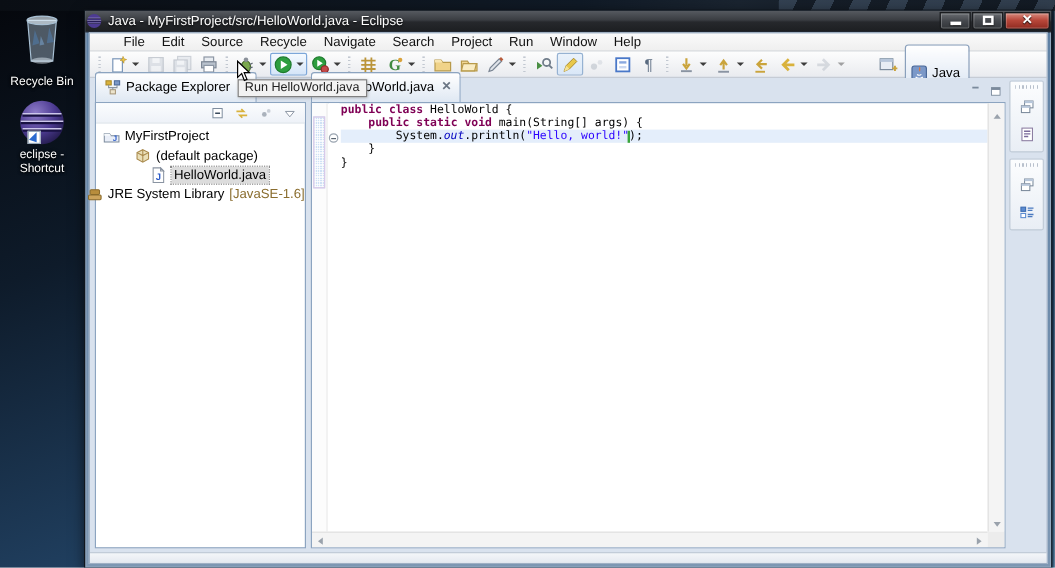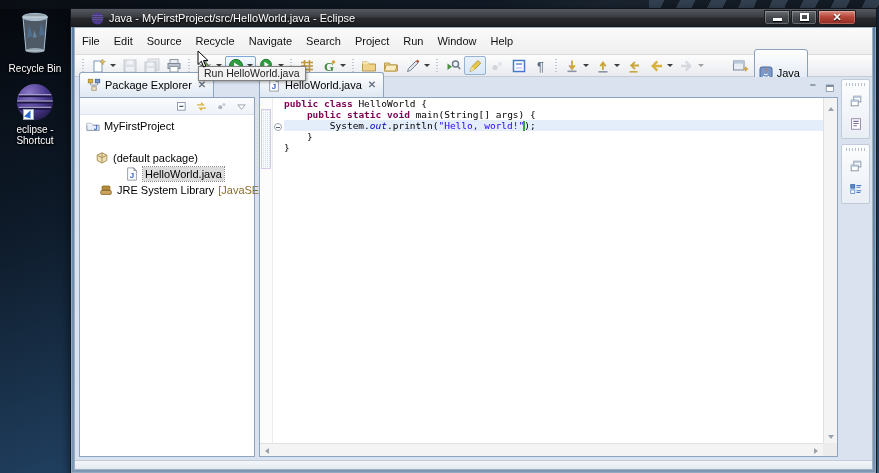--- a/index.html
+++ b/index.html
@@ -18,37 +18,37 @@
   .desk-icon{position:absolute;width:58px;text-align:center;cursor:default;}
   .desk-icon .glyph{display:block;margin:0 auto 2px;}
   .desk-icon .lbl{color:#fff;font-size:10px;line-height:11px;text-shadow:0 1px 2px #000,0 0 3px #000;}
   .shortcut-badge{position:absolute;left:8px;bottom:2px;width:11px;height:11px;background:#fff;border:1px solid #9ab;}
   .shortcut-badge:after{content:"";position:absolute;left:2px;top:2px;border:3px solid transparent;border-left:6px solid #2a6ad0;border-top:6px solid transparent;transform:rotate(45deg);}
   
   .win{position:absolute;left:70px;top:8px;width:807px;height:466px;
     background:linear-gradient(#5d7fa3,#7d97b3);
     border:1px solid #10161d;box-shadow:inset 0 0 0 1px #93a9c0,0 3px 10px rgba(0,0,0,.55);
     display:flex;flex-direction:column;}
-  .titlebar{height:18px;flex:none;display:flex;align-items:center;gap:5px;padding:0 20px;
+  .titlebar{height:18px;flex:none;display:flex;align-items:center;gap:5px;padding:0 1px;
     background:linear-gradient(#565a60,#3a3d42 45%,#26282c 55%,#1d1f22);
     border-bottom:1px solid #14161a;}
   .title-icon{width:13px;height:13px;flex:none;}
   .title-text{color:#fff;font-size:11px;white-space:nowrap;overflow:hidden;text-shadow:0 1px 2px #000;flex:1;}
   .win-controls{display:flex;gap:1px;flex:none;margin-top:-1px;}
   .wc{width:26px;height:15px;display:flex;align-items:center;justify-content:center;
     border:1px solid #1a1c1f;border-radius:0 0 3px 3px;
     background:linear-gradient(#6a6d72,#44474c 50%,#323539);box-shadow:inset 0 0 0 1px rgba(255,255,255,.25);}
   .wc.close{width:38px;background:linear-gradient(#d98b7f,#b8473a 45%,#8f2a20);}
   .wc .bar{width:9px;height:3px;background:#fff;box-shadow:0 1px 1px #000;margin-top:4px;}
   .wc .box{width:9px;height:8px;border:2px solid #fff;box-shadow:0 1px 1px #000;}
   .wc.close .x{color:#fff;font-size:11px;font-weight:bold;text-shadow:0 1px 1px #000;line-height:11px;}
   .win-inner{flex:1;margin:0 3px 3px;background:#dce4ee;border:1px solid #9fb0c4;display:flex;flex-direction:column;min-height:0;}
   
-  .menubar{height:27px;flex:none;background:linear-gradient(#fafafa,#efefef);border-bottom:1px solid #dcdcdc;
-    display:flex;align-items:center;padding-left:0;}
+  .menubar{height:15px;flex:none;background:linear-gradient(#fafafa,#efefef);border-bottom:1px solid #dcdcdc;
+    display:flex;align-items:center;padding-left:21px;}
   .menu-item{font-size:11px;color:#111;padding:0 7px;line-height:15px;}
   
   .toolbar{height:22px;flex:none;background:linear-gradient(#fdfdfd,#e9ebef);border-bottom:1px solid #c6ccd5;
     display:flex;align-items:center;padding:0 4px;}
   .tb-handle{width:3px;height:14px;margin:0 4px 0 2px;flex:none;
     background-image:repeating-linear-gradient(#c2c8d1 0 1px,transparent 1px 3px);background-size:2px 100%;background-repeat:no-repeat;background-position:center;}
   .tb-btn{height:19px;display:flex;align-items:center;padding:1px 2px;border:1px solid transparent;border-radius:2px;flex:none;}
   .tb-btn.hover{border-color:#7da7d9;background:linear-gradient(#f5faff,#d5e5f8);}
   .tb-btn.toggled{border-color:#96b2d2;background:linear-gradient(#eaf2fb,#d9e7f7);}
   .tb-btn.disabled{opacity:.45;}
@@ -472,40 +472,40 @@
               <div class="tree-row" style="padding-left: 6px;">
                 <span class="ticon">
                   <svg viewBox="0 0 16 16">
                     <path d="M1 5h5l1.5 2H15v6H1z" fill="#e9eef8" stroke="#7b8a9c"></path>
                     <path d="M1 5h5l1.5 2H1z" fill="#f6f9fc"></path>
                     <text x="9" y="12" font-size="7.5" font-weight="bold" fill="#2a5ac8" font-family="sans-serif">J</text>
                   </svg>
                 </span>
                 <span class="tree-label">MyFirstProject</span>
               </div>
-              <div class="tree-row" style="padding-left: 15px; margin-top: 16px;">
+              <div class="tree-row" style="padding-left: 32px;">
                 <span class="ticon">
                   <svg viewBox="0 0 16 16">
                     <path d="M8 2l5.5 2.8v6L8 13.8 2.5 10.8v-6z" fill="#eadfb8" stroke="#a8884a"></path>
                     <path d="M8 2v11.8M2.5 4.8L8 7.6l5.5-2.8" stroke="#a8884a" fill="none"></path>
                   </svg>
                 </span>
                 <span class="tree-label">(default package)</span>
               </div>
               <div class="tree-row selected" style="padding-left: 45px;">
                 <span class="ticon">
                   <svg viewBox="0 0 16 16">
                     <path d="M3 1h7l3 3v11H3z" fill="#fff" stroke="#8a94a2"></path>
                     <path d="M10 1l3 3h-3z" fill="#dde2e8" stroke="#8a94a2"></path>
                     <text x="5.5" y="12.5" font-size="9" font-weight="bold" fill="#2a5ac8" font-family="sans-serif">J</text>
                   </svg>
                 </span>
                 <span class="tree-label">HelloWorld.java</span>
               </div>
-              <div class="tree-row" style="padding-left: 19px;">
+              <div class="tree-row" style="padding-left: 19px; justify-content: flex-end;">
                 <span class="ticon">
                   <svg viewBox="0 0 16 16">
                     <rect x="2" y="8.5" width="12" height="4.5" rx="1" fill="#cda45c" stroke="#8a6a2a"></rect>
                     <rect x="3.5" y="3.5" width="9" height="4.5" rx="1" fill="#b88d3c" stroke="#8a6a2a"></rect>
                   </svg>
                 </span>
                 <span class="tree-label">JRE System Library</span>
                 <span class="tree-deco">[JavaSE-1.6]</span>
               </div>
             </div>

